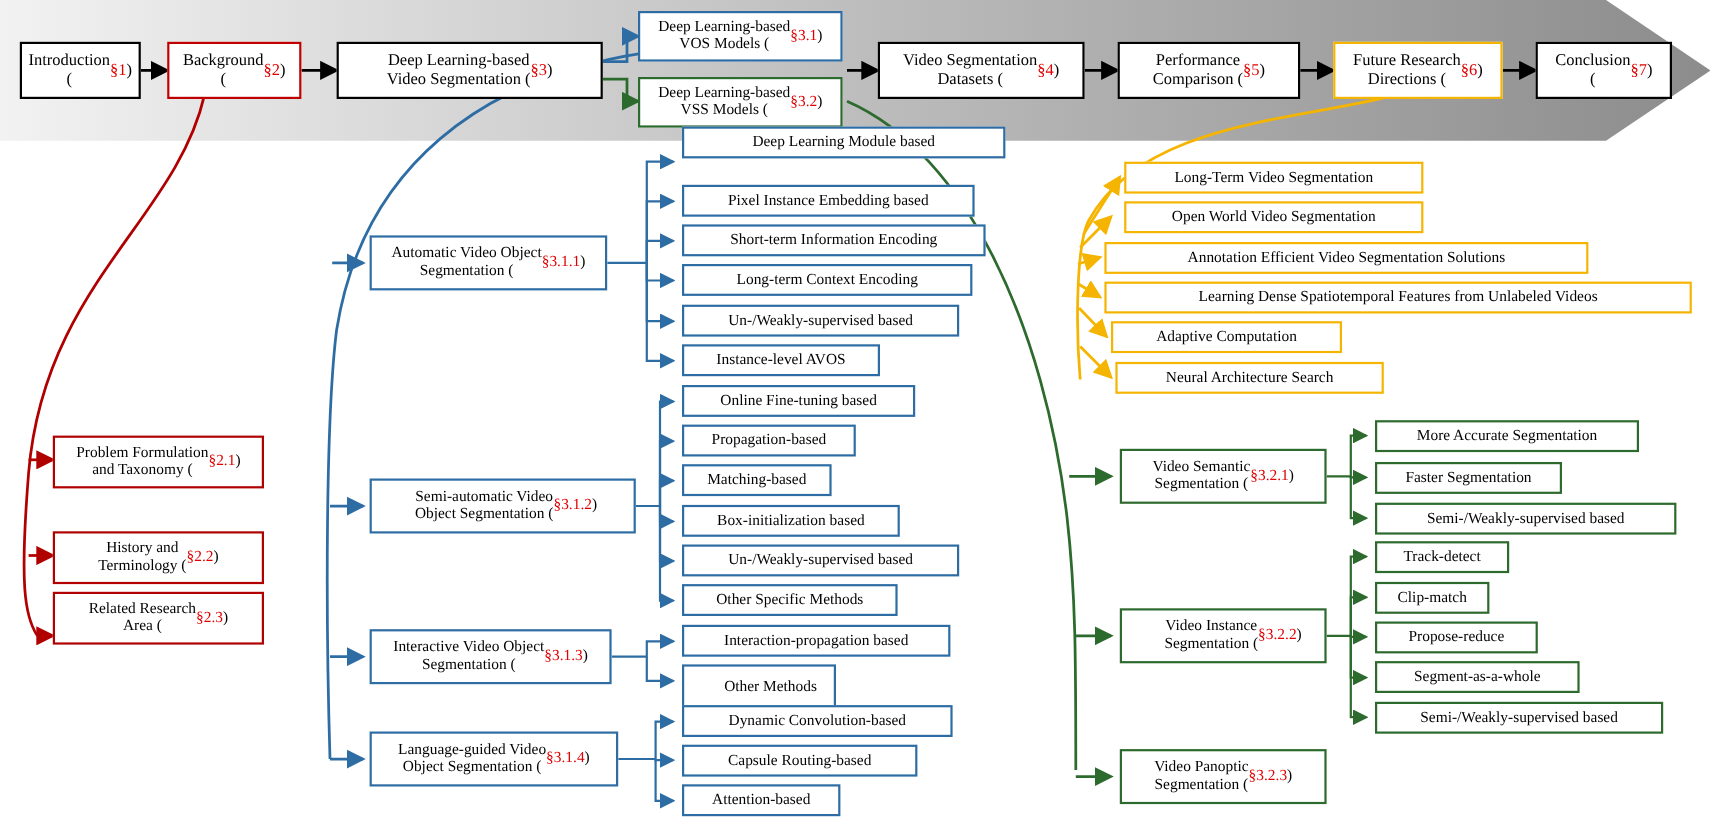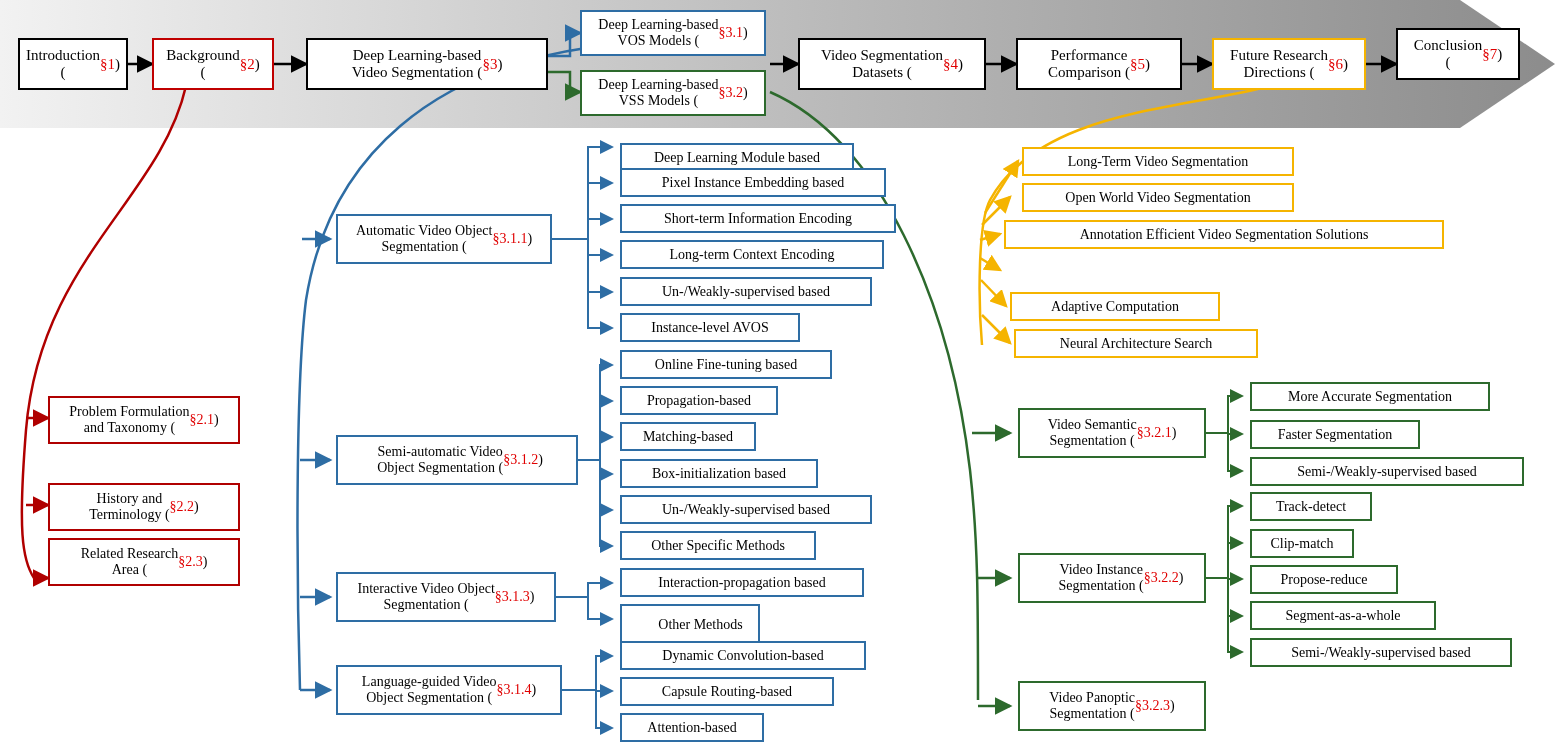--- a/index.html
+++ b/index.html
@@ -162,40 +162,40 @@
 
   <div class="node top-node" style="left:798px; top:38px; width:188px; height:52px; font-size:15px;">Video Segmentation
 Datasets (<span class="sec" style="color:#e00000">§4</span>)</div>
 
   <div class="node top-node" style="left:1016px; top:38px; width:166px; height:52px; font-size:15px;">Performance
 Comparison (<span class="sec" style="color:#e00000">§5</span>)</div>
 
   <div class="node top-node yellow" style="left:1212px; top:38px; width:154px; height:52px; font-size:15px;">Future Research
 Directions (<span class="sec" style="color:#e00000">§6</span>)</div>
 
-  <div class="node top-node" style="left:1396px; top:28px; width:124px; height:52px; font-size:15px;">Conclusion
+  <div class="node top-node" style="left:1396px; top:38px; width:124px; height:52px; font-size:15px;">Conclusion
 (<span class="sec" style="color:#e00000">§7</span>)</div>
 
   <div class="node red" style="left:48px; top:396px; width:192px; height:48px; font-size:14px;">Problem Formulation
 and Taxonomy (<span class="sec" style="color:#e00000">§2.1</span>)</div>
   <div class="node red" style="left:48px; top:483px; width:192px; height:48px; font-size:14px;">History and
 Terminology (<span class="sec" style="color:#e00000">§2.2</span>)</div>
   <div class="node red" style="left:48px; top:538px; width:192px; height:48px; font-size:14px;">Related Research
 Area (<span class="sec" style="color:#e00000">§2.3</span>)</div>
 
   <div class="node blue" style="left:336px; top:214px; width:216px; height:50px; font-size:14px;">Automatic Video Object
 Segmentation (<span class="sec" style="color:#e00000">§3.1.1</span>)</div>
   <div class="node blue" style="left:336px; top:435px; width:242px; height:50px; font-size:14px;padding-left:12px;">Semi-automatic Video
 Object Segmentation (<span class="sec" style="color:#e00000">§3.1.2</span>)</div>
   <div class="node blue" style="left:336px; top:572px; width:220px; height:50px; font-size:14px;">Interactive Video Object
 Segmentation (<span class="sec" style="color:#e00000">§3.1.3</span>)</div>
   <div class="node blue" style="left:336px; top:665px; width:226px; height:50px; font-size:14px;">Language-guided Video
 Object Segmentation (<span class="sec" style="color:#e00000">§3.1.4</span>)</div>
 
-  <div class="node blue" style="left:620px; top:115px; width:234px; height:29px; font-size:14px;margin-top:28px;">Deep Learning Module based</div>
+  <div class="node blue" style="left:620px; top:115px; width:294px; height:29px; font-size:14px;">Deep Learning Module based</div>
   <div class="node blue" style="left:620px; top:168px; width:266px; height:29px; font-size:14px;">Pixel Instance Embedding based</div>
   <div class="node blue" style="left:620px; top:204px; width:276px; height:29px; font-size:14px;">Short-term Information Encoding</div>
   <div class="node blue" style="left:620px; top:240px; width:264px; height:29px; font-size:14px;">Long-term Context Encoding</div>
   <div class="node blue" style="left:620px; top:277px; width:252px; height:29px; font-size:14px;">Un-/Weakly-supervised based</div>
   <div class="node blue" style="left:620px; top:313px; width:180px; height:29px; font-size:14px;">Instance-level AVOS</div>
 
   <div class="node blue" style="left:620px; top:350px; width:212px; height:29px; font-size:14px;">Online Fine-tuning based</div>
   <div class="node blue" style="left:620px; top:386px; width:158px; height:29px; font-size:14px;">Propagation-based</div>
   <div class="node blue" style="left:620px; top:422px; width:136px; height:29px; font-size:14px;">Matching-based</div>
   <div class="node blue" style="left:620px; top:459px; width:198px; height:29px; font-size:14px;">Box-initialization based</div>
@@ -205,20 +205,21 @@
   <div class="node blue" style="left:620px; top:568px; width:244px; height:29px; font-size:14px;">Interaction-propagation based</div>
   <div class="node blue" style="left:620px; top:604px; width:140px; height:41px; font-size:14px;padding-left:27px;">Other Methods</div>
 
   <div class="node blue" style="left:620px; top:641px; width:246px; height:29px; font-size:14px;">Dynamic Convolution-based</div>
   <div class="node blue" style="left:620px; top:677px; width:214px; height:29px; font-size:14px;">Capsule Routing-based</div>
   <div class="node blue" style="left:620px; top:713px; width:144px; height:29px; font-size:14px;">Attention-based</div>
 
   <div class="node yellow" style="left:1022px; top:147px; width:272px; height:29px; font-size:14px;">Long-Term Video Segmentation</div>
   <div class="node yellow" style="left:1022px; top:183px; width:272px; height:29px; font-size:14px;">Open World Video Segmentation</div>
   <div class="node yellow" style="left:1004px; top:220px; width:440px; height:29px; font-size:14px;">Annotation Efficient Video Segmentation Solutions</div>
+  <div class="node yellow" style="left:1004px; top:256px; width:534px; height:29px; font-size:14px;">Learning Dense Spatiotemporal Features from Unlabeled Videos</div>
   <div class="node yellow" style="left:1010px; top:292px; width:210px; height:29px; font-size:14px;">Adaptive Computation</div>
   <div class="node yellow" style="left:1014px; top:329px; width:244px; height:29px; font-size:14px;">Neural Architecture Search</div>
 
   <div class="node green" style="left:1018px; top:408px; width:188px; height:50px; font-size:14px;">Video Semantic
 Segmentation (<span class="sec" style="color:#e00000">§3.2.1</span>)</div>
   <div class="node green" style="left:1018px; top:553px; width:188px; height:50px; font-size:14px;padding-left:24px;">Video Instance
 Segmentation (<span class="sec" style="color:#e00000">§3.2.2</span>)</div>
   <div class="node green" style="left:1018px; top:681px; width:188px; height:50px; font-size:14px;">Video Panoptic
 Segmentation (<span class="sec" style="color:#e00000">§3.2.3</span>)</div>
 

